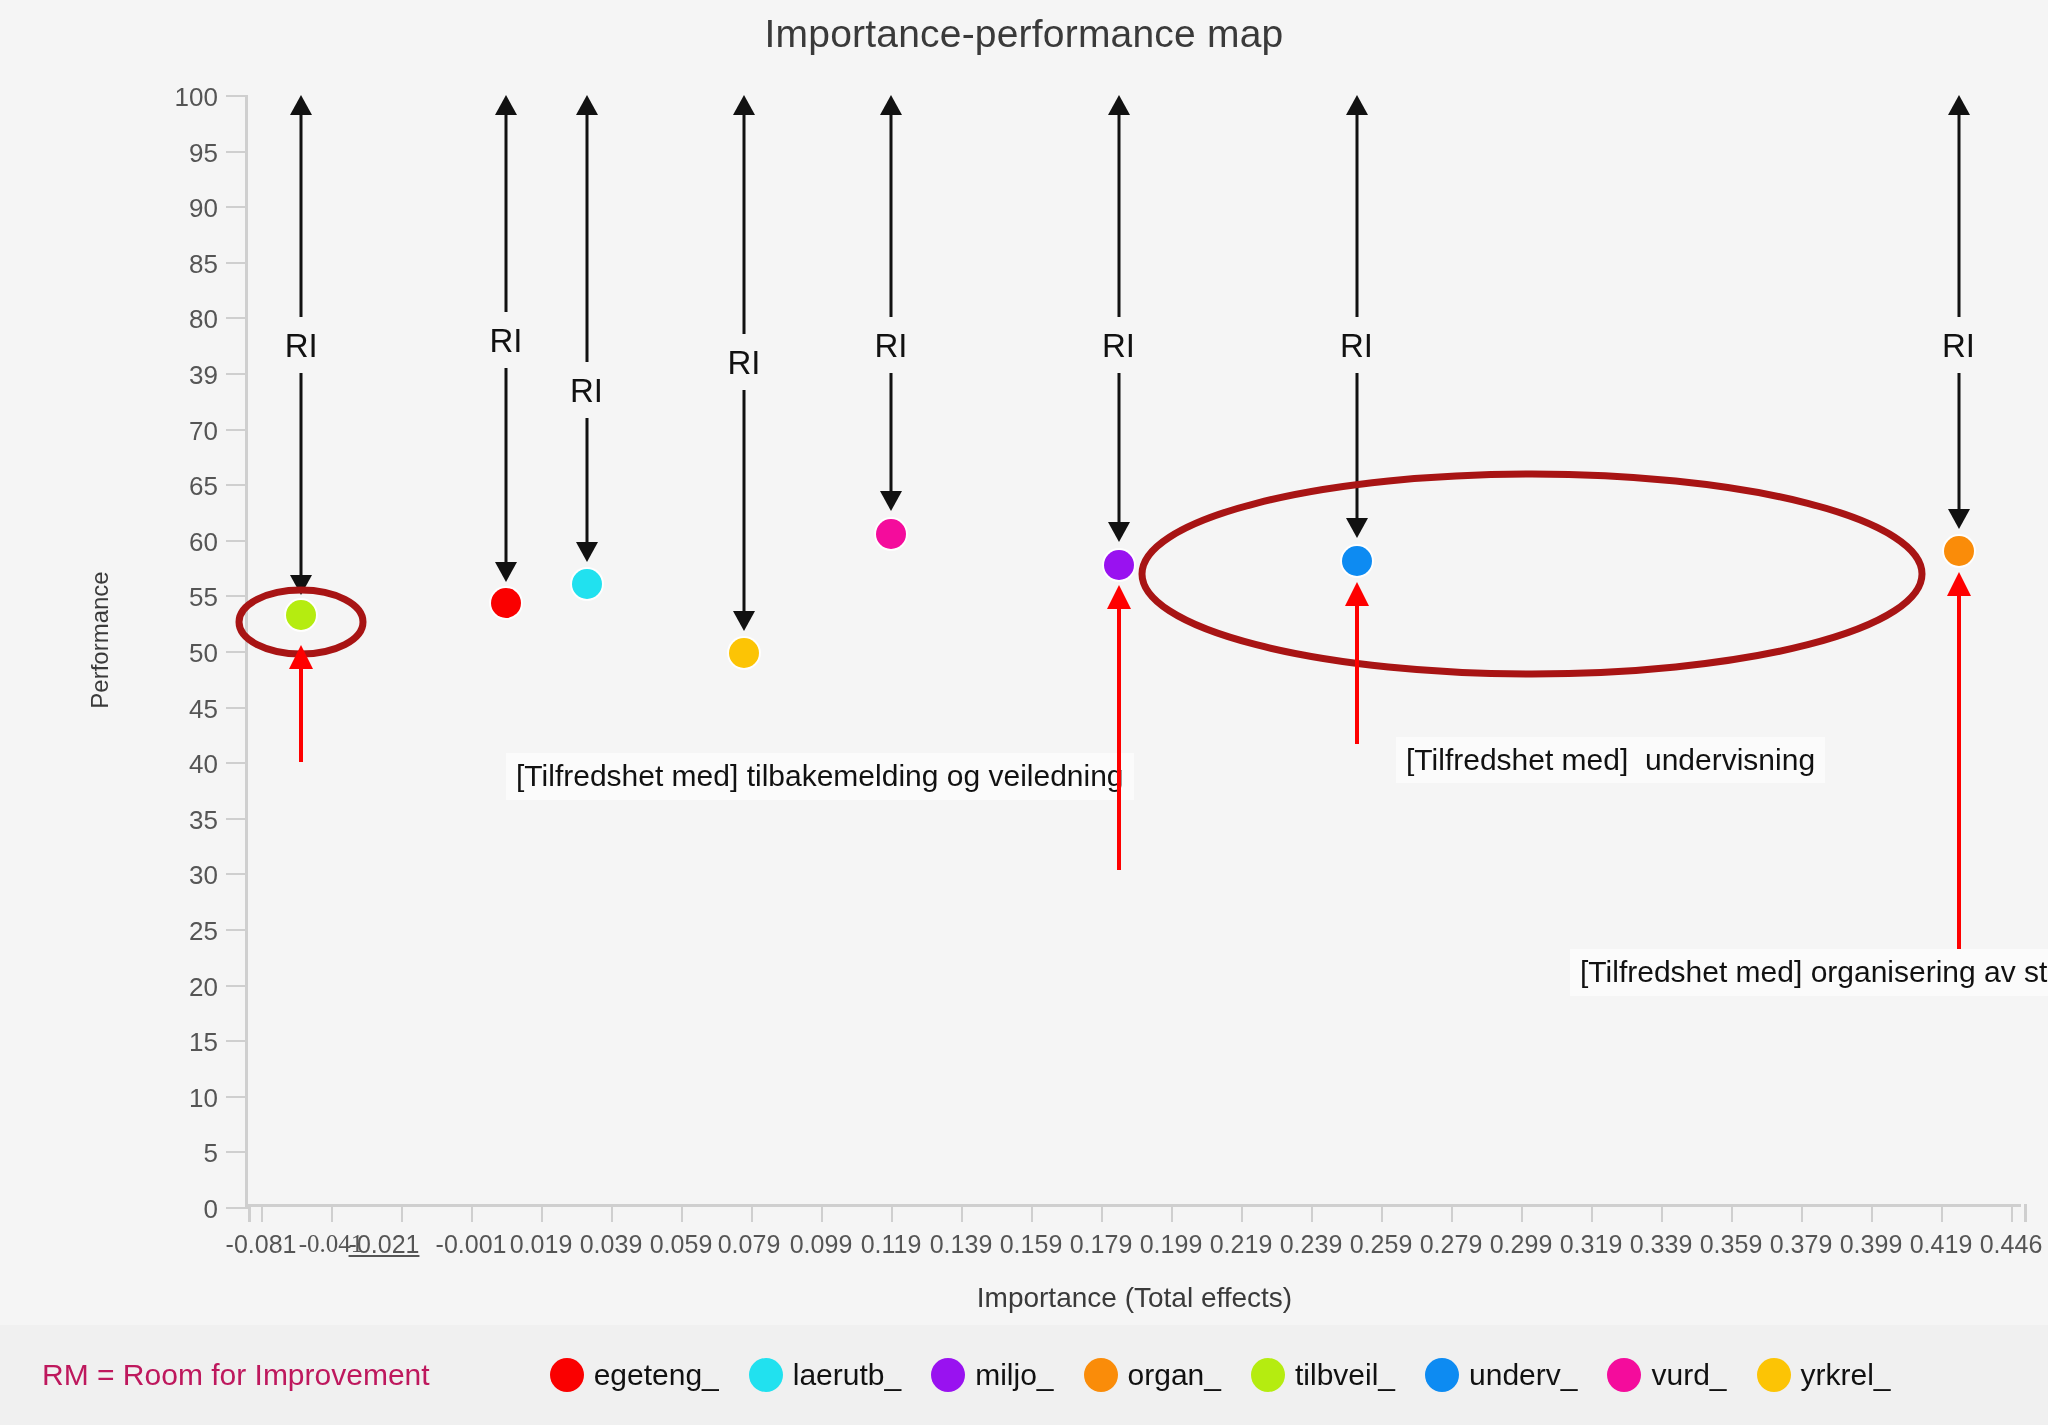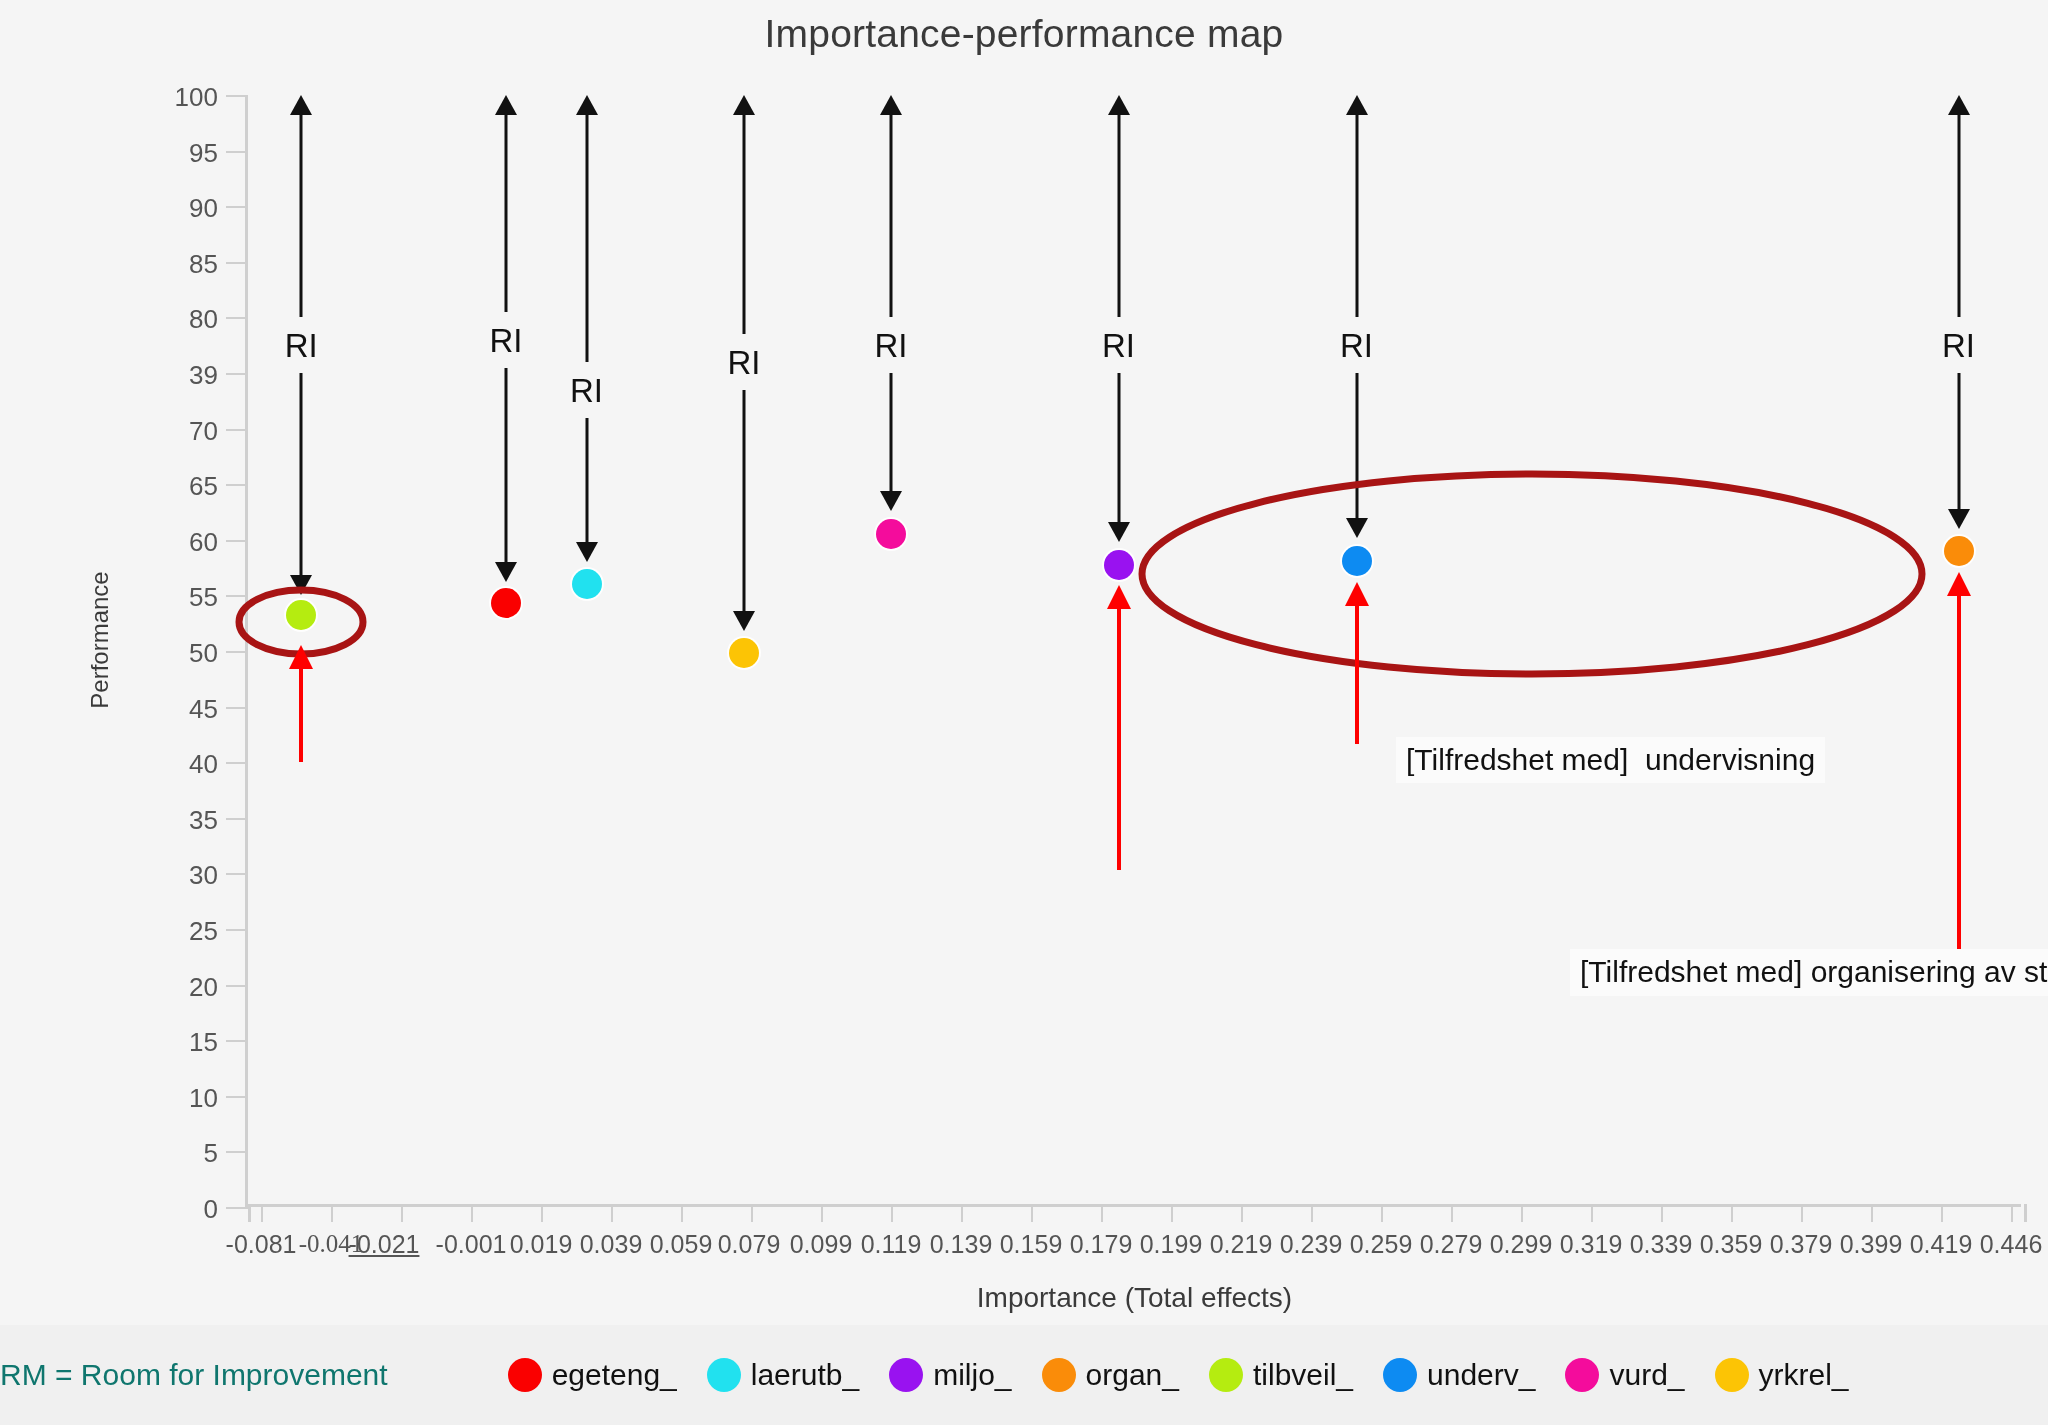--- a/index.html
+++ b/index.html
@@ -127,21 +127,21 @@
   
   .ellipse-svg { position:absolute; overflow:visible; pointer-events:none; }
 
   
   .legend {
     position:absolute; left:0; right:0; bottom:0; height:100px;
     background:#f0f0f0;
     display:flex; align-items:center;
   }
   .legend-note {
-    font-size:30px; color:#0f766e; white-space:nowrap;
+    margin-left:42px; font-size:30px; color:#be185d; white-space:nowrap;
   }
   .legend-items { display:flex; align-items:center; margin-left:120px; }
   .legend-item { display:flex; align-items:center; margin-right:30px; }
   .legend-swatch {
     width:34px; height:34px; border-radius:50%; margin-right:10px; flex:0 0 auto;
   }
   .legend-text { font-size:30px; color:#111; white-space:nowrap; }
 </style>
 </head>
 <body>
@@ -219,20 +219,21 @@
         <div class="point" title="laerutb_" style="left: 338.5px; top: 489.28px; background: rgb(33, 225, 239);"></div>
         <div class="point" title="yrkrel_" style="left: 496px; top: 558.224px; background: rgb(252, 196, 5);"></div>
         <div class="point" title="vurd_" style="left: 643px; top: 439.24px; background: rgb(244, 12, 156);"></div>
         <div class="point" title="miljo_" style="left: 870.5px; top: 470.376px; background: rgb(153, 18, 240);"></div>
         <div class="point" title="underv_" style="left: 1108.5px; top: 465.928px; background: rgb(13, 139, 242);"></div>
         <div class="point" title="organ_" style="left: 1710.5px; top: 455.92px; background: rgb(250, 140, 9);"></div>
         <div class="red-arrow" style="left: 53.25px; top: 550.44px; height: 116.76px; width: 26px;">
           <div class="head"></div>
           <div class="stem" style="height: 96.76px;"></div>
         </div>
+        <div class="annotation" style="left: 258px; top: 658.304px;">[Tilfredshet med] tilbakemelding og veiledning</div>
         <div class="red-arrow" style="left: 870.5px; top: 490.392px; height: 284.672px; width: 26px;">
           <div class="head"></div>
           <div class="stem" style="height: 264.672px;"></div>
         </div>
         <div class="red-arrow" style="left: 1108.5px; top: 487.056px; height: 162.352px; width: 26px;">
           <div class="head"></div>
           <div class="stem" style="height: 142.352px;"></div>
         </div>
         <div class="annotation" style="left: 1148px; top: 641.624px;">[Tilfredshet med]  undervisning</div>
         <div class="red-arrow" style="left: 1710.5px; top: 477.048px; height: 384.752px; width: 26px;">

